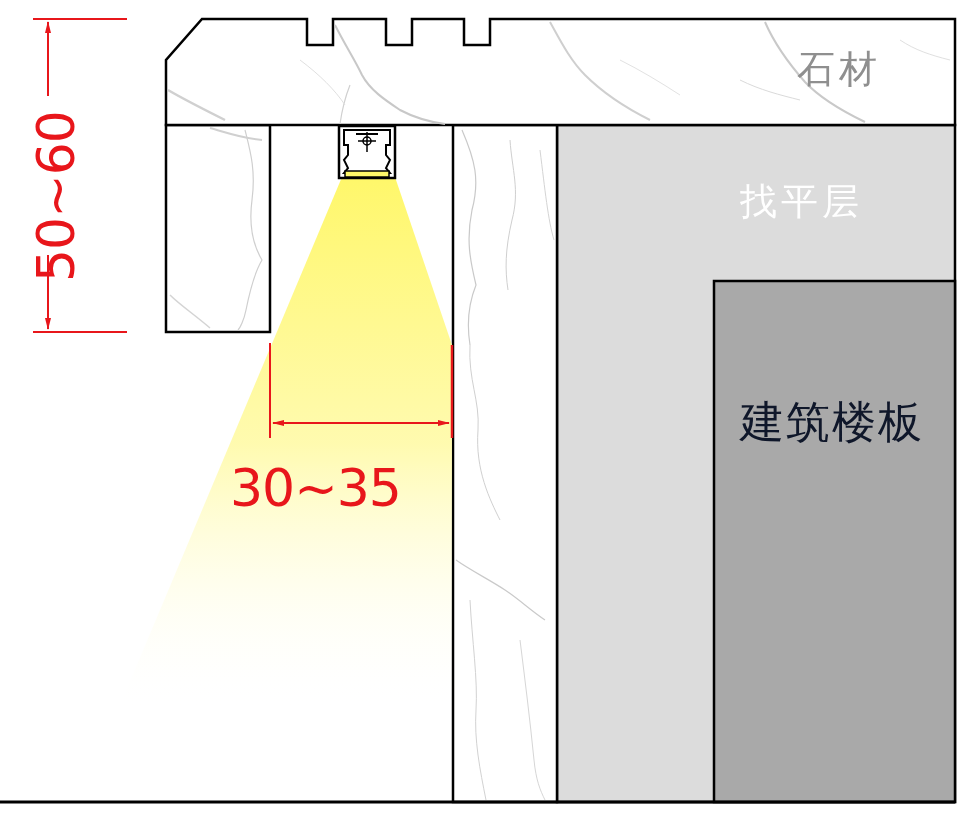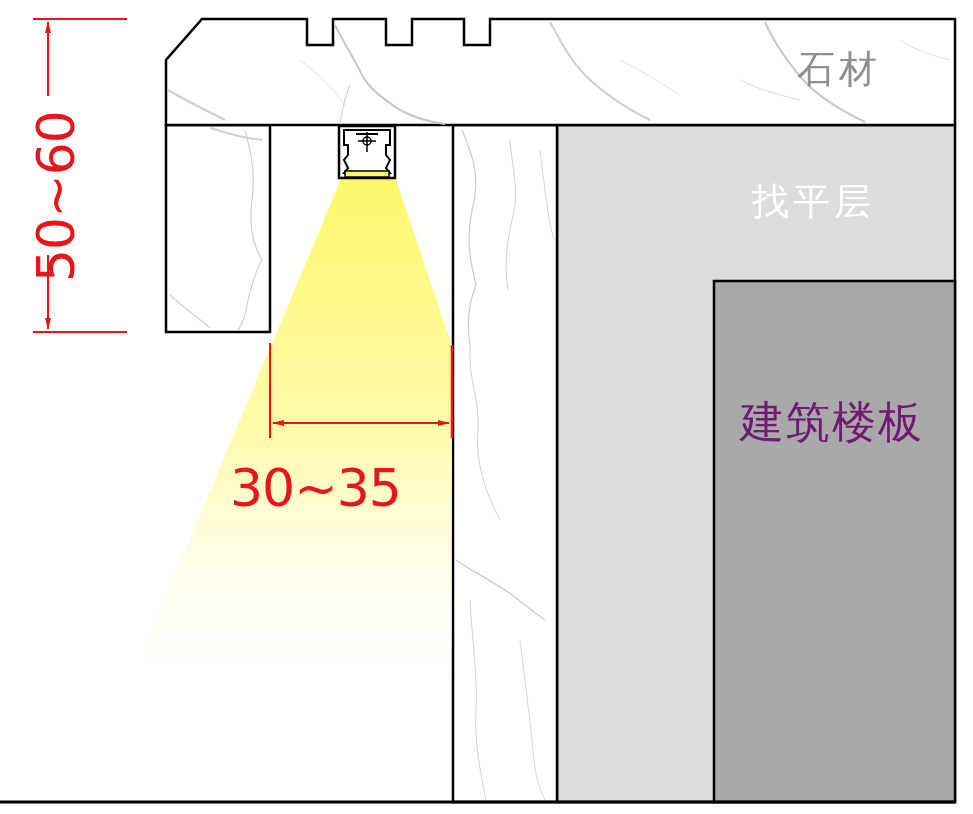--- a/index.html
+++ b/index.html
@@ -1,22 +1,22 @@
 <!DOCTYPE html>
 <html><head>
   <meta charset="utf-8">
   <style>
     html, body { margin: 0; padding: 0; background: #ffffff; }
     body { width: 973px; height: 814px; position: relative; overflow: hidden;
            font-family: "DejaVu Sans", "Liberation Sans", sans-serif; }
     svg.main { position: absolute; left: 0; top: 0; }
     .label { position: absolute; white-space: nowrap; line-height: 1; text-align: center; }
     .lbl-stone { left: 797px; top: 50px; font-size: 38px; color: #8f8f8f; letter-spacing: 4px; }
-    .lbl-level { left: 740px; top: 183px; font-size: 37px; color: #ffffff; letter-spacing: 4px; margin-left: 12px; }
-    .lbl-slab { left: 740px; top: 400px; font-size: 44px; color: #701a75; letter-spacing: 2px; }
+    .lbl-level { left: 740px; top: 183px; font-size: 37px; color: #ffffff; letter-spacing: 4px; }
+    .lbl-slab { left: 740px; top: 400px; font-size: 44px; color: #0f172a; letter-spacing: 2px; }
     .lbl-dim-h { left: 230px; top: 462px; font-size: 52px; color: #e8161b; font-weight: 400; letter-spacing: -1px; }
     .lbl-dim-v { left: 12px; top: 176px; font-size: 52px; color: #e8161b; letter-spacing: -1px;
                  transform: rotate(-90deg); transform-origin: center center; width: 160px; text-align: center; margin-left: -36px; }
   </style>
 </head>
 <body>
 
 <svg class="main" width="973" height="814" viewBox="0 0 973 814">
   <defs>
     <linearGradient id="lightGrad" x1="0" y1="0" x2="0" y2="1" gradientUnits="userSpaceOnUse" gradientTransform="translate(0,177) scale(1,530)">

